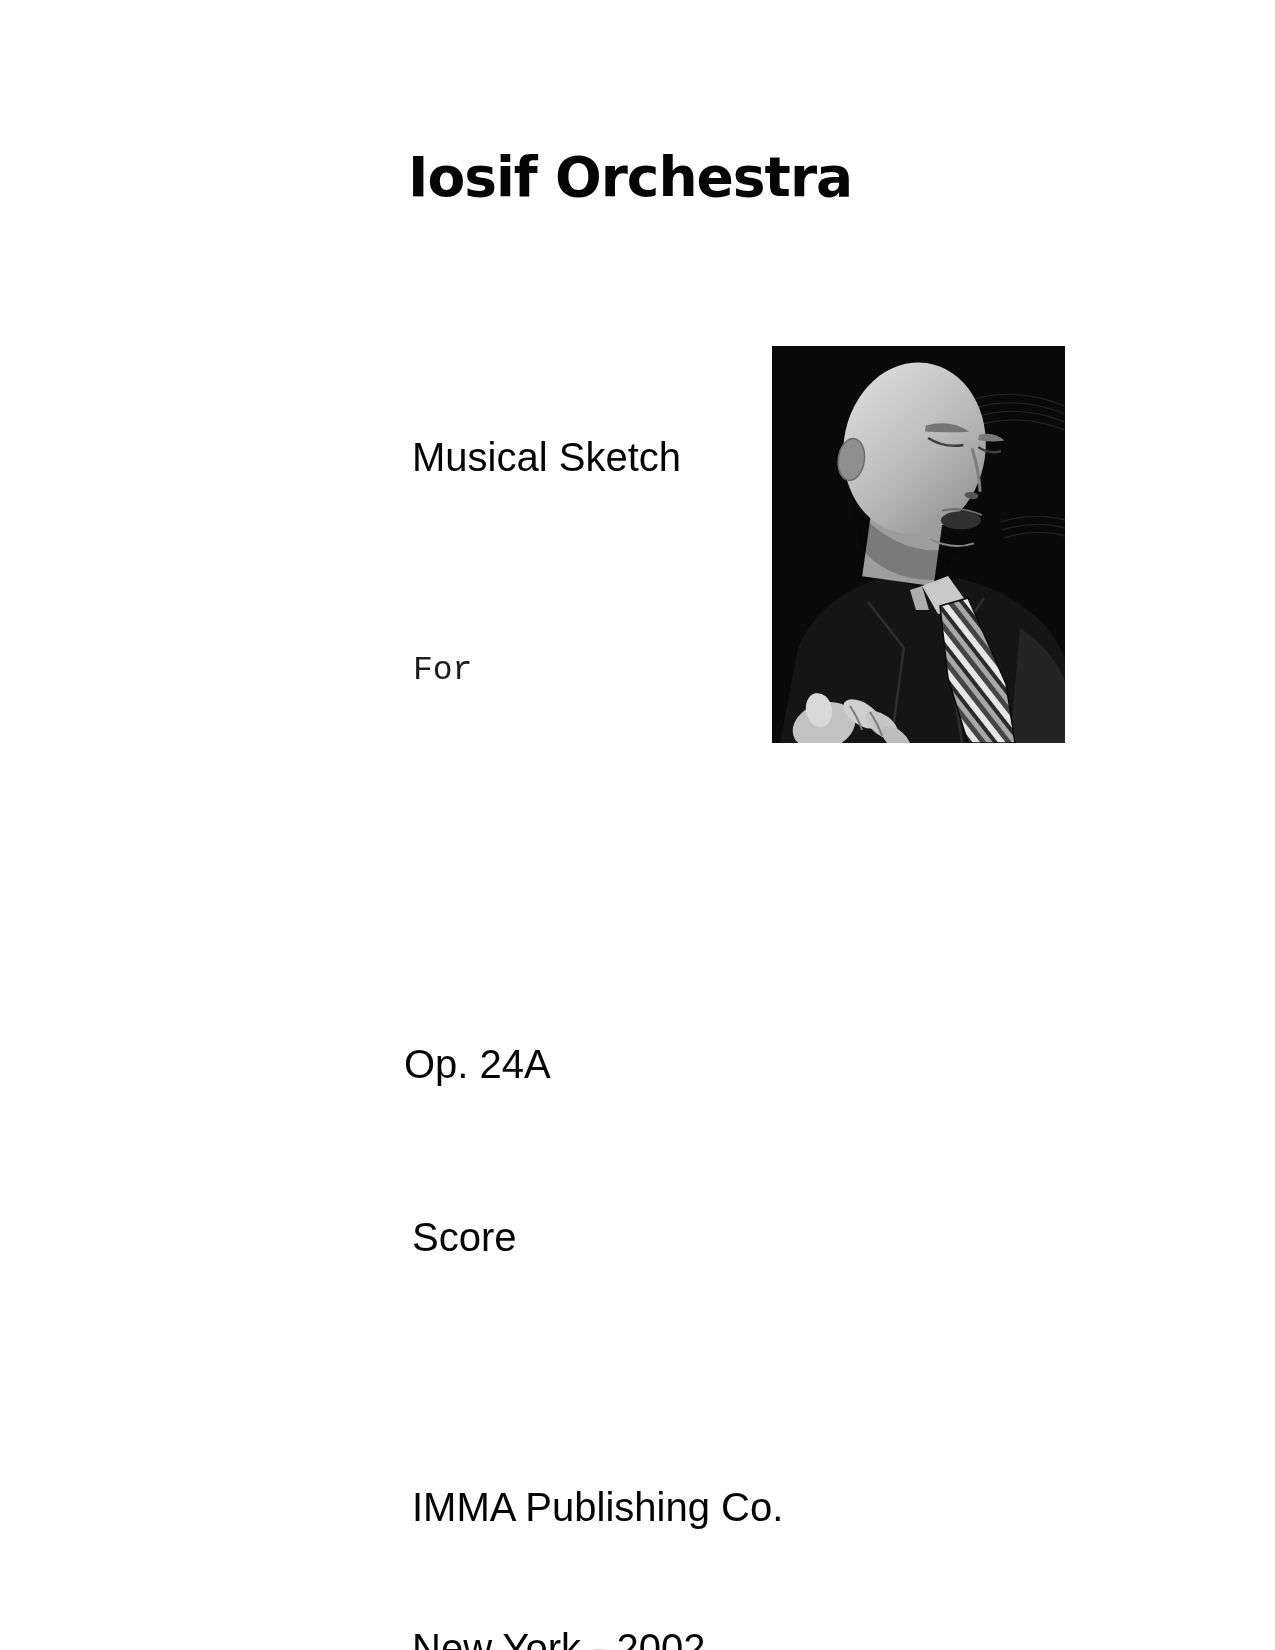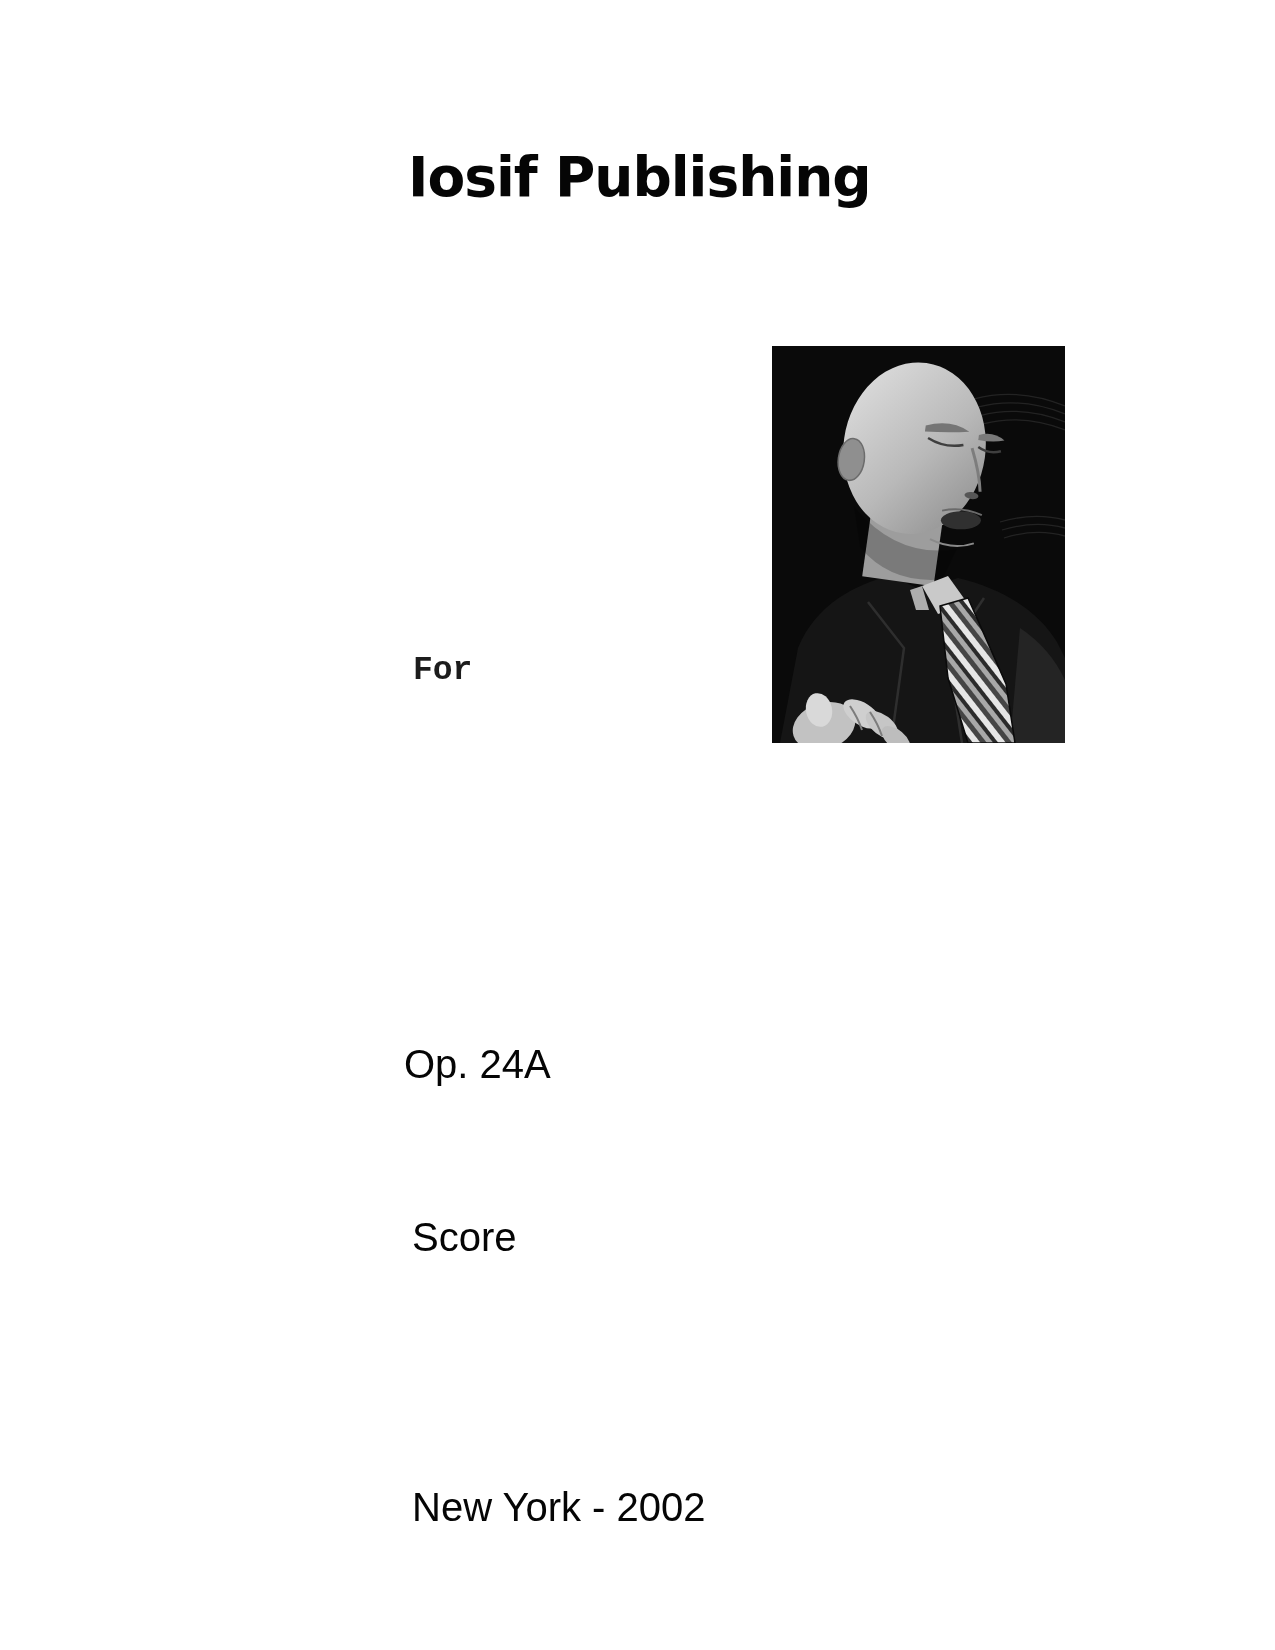--- a/index.html
+++ b/index.html
@@ -25,42 +25,42 @@
     white-space: pre;
   }
   .line {
     position: absolute;
     line-height: 1;
     font-size: 40px;
     white-space: pre;
     font-family: "Liberation Sans", sans-serif;
   }
   .work-title      { left: 412px; top: 437px; }
-  .for-label       { left: 413px; top: 654px; font-family: "Liberation Mono", monospace; font-size: 33px; color: #1c1c1c; font-weight: bold; }
+  .for-label       { left: 413px; top: 654px; font-family: "Liberation Mono", monospace; font-size: 33px; color: #1c1c1c; }
   .instrumentation { left: 412px; top: 864px; }
   .opus            { left: 404px; top: 1044px; }
   .score-label     { left: 412px; top: 1217px; text-align: right; }
   .publisher-block { position: absolute; left: 412px; top: 1390px; font-size: 40px; line-height: 47px; white-space: pre; }
   .photo {
     position: absolute;
     left: 772px;
     top: 346px;
     width: 293px;
     height: 397px;
     margin: 0;
     background: #0a0a0a;
   }
   .photo svg { display: block; }
 </style>
 </head>
 <body>
 
 <div class="page">
 
-  <h1 class="composer">Iosif Publishing</h1>
+  <h1 class="composer">Iosif Orchestra</h1>
 
   <figure class="photo" role="img" aria-label="Black-and-white portrait of the composer, bald with head bowed, wearing a dark suit and diagonally striped tie, hand raised, faint music staff lines in the dark background">
     <svg width="293" height="397" viewBox="0 0 293 397" xmlns="http://www.w3.org/2000/svg">
       <defs>
         <linearGradient id="skin" x1="0" y1="0" x2="1" y2="1">
           <stop offset="0" stop-color="#e2e2e2"></stop>
           <stop offset="0.55" stop-color="#b9b9b9"></stop>
           <stop offset="1" stop-color="#8a8a8a"></stop>
         </linearGradient>
         <pattern id="tiestripe" width="20" height="20" patternUnits="userSpaceOnUse" patternTransform="rotate(52 0 0)">
@@ -124,25 +124,27 @@
         <ellipse cx="52" cy="380" rx="32" ry="23" fill="#c2c2c2" transform="rotate(-18 52 380)"></ellipse>
         <ellipse cx="47" cy="364" rx="13" ry="17" fill="#d9d9d9" transform="rotate(-12 47 364)"></ellipse>
         <ellipse cx="90" cy="368" rx="21" ry="11" fill="#cfcfcf" transform="rotate(33 90 368)"></ellipse>
         <ellipse cx="110" cy="379" rx="19" ry="10" fill="#c6c6c6" transform="rotate(38 110 379)"></ellipse>
         <ellipse cx="124" cy="393" rx="17" ry="9" fill="#bdbdbd" transform="rotate(40 124 393)"></ellipse>
         <path d="M 78 360 Q 86 372 90 384 M 98 366 Q 106 378 110 390" stroke="#7c7c7c" stroke-width="2" fill="none"></path>
       </g>
     </svg>
   </figure>
 
+  <div class="line work-title">Musical Sketch</div>
 
   <div class="line for-label">For</div>
 
 
   <div class="line opus">Op. 24A</div>
 
   <div class="line score-label">Score</div>
 
   <div class="publisher-block">
+    <div>IMMA Publishing Co.</div>
     <div>New York - 2002</div>
   </div>
 
 </div>
 
 </body></html>

